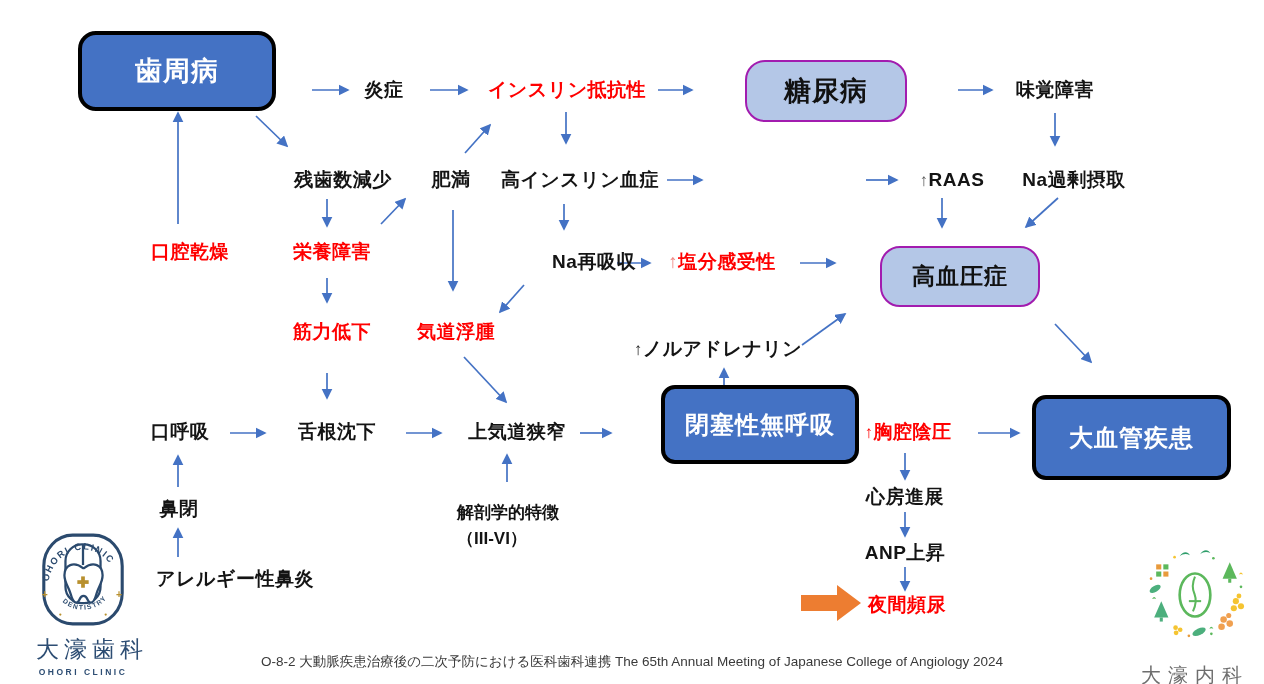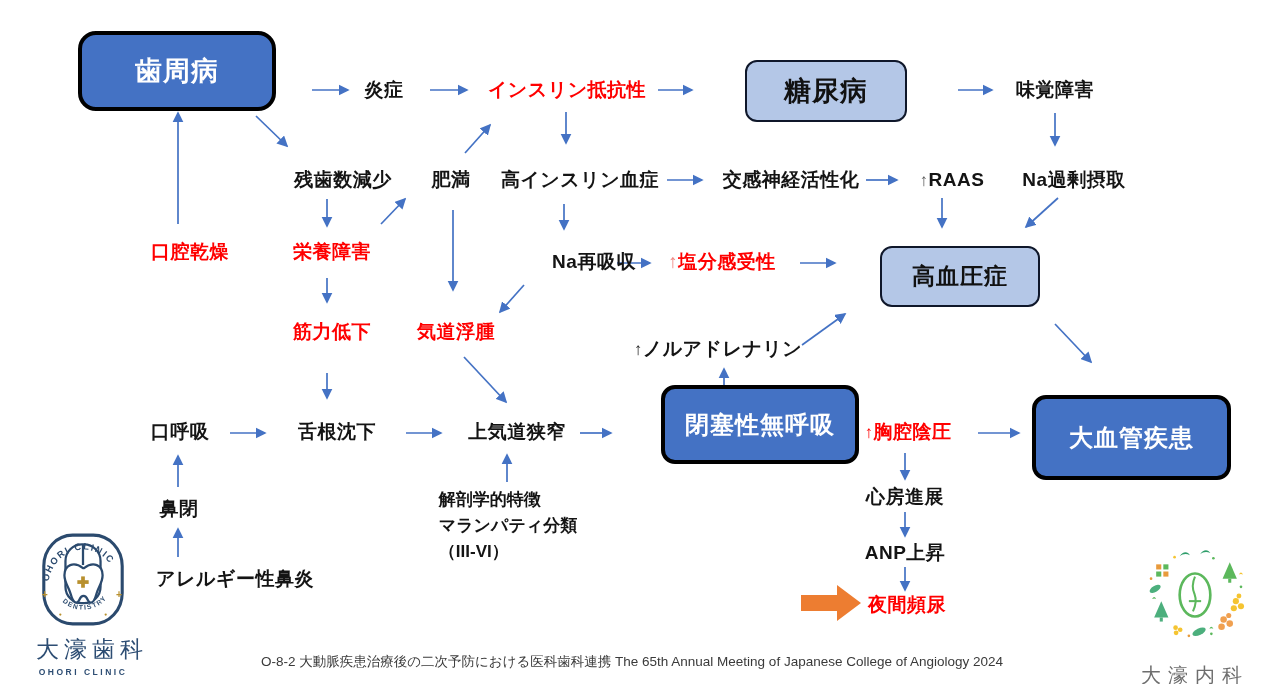--- a/index.html
+++ b/index.html
@@ -5,21 +5,21 @@
   html,body{margin:0;padding:0;background:#ffffff;}
   body{font-family:"Liberation Sans","DejaVu Sans",sans-serif;}
   #stage{position:relative;width:1264px;height:684px;background:#ffffff;overflow:hidden;}
   svg.arrows{position:absolute;left:0;top:0;z-index:1;}
   .lbl{position:absolute;transform:translate(-50%,-50%);font-weight:700;font-size:19px;
        color:#141414;white-space:nowrap;z-index:2;letter-spacing:0.5px;}
   .red{color:#ff0000;}
   .box{position:absolute;display:flex;align-items:center;justify-content:center;
        font-weight:700;z-index:2;letter-spacing:1px;}
   .box-solid{background:#4472C4;border:4px solid #000000;color:#ffffff;border-radius:14px;}
-  .box-light{background:#B4C7E7;border:2px solid #0f172a;color:#111111;border-radius:12px;}
+  .box-light{background:#B4C7E7;border:2px solid #a21caf;color:#111111;border-radius:20px;}
   .up-gray{font-weight:400;color:#595959;font-size:17px;}
   .up-pink{font-weight:700;color:#f08a85;}
   .up-thin{font-weight:400;color:#222;font-size:17px;}
   .up-red{font-weight:400;color:#ff0000;font-size:17px;}
   .anat{position:absolute;transform:translate(-50%,-50%);text-align:left;font-weight:700;
         font-size:17px;color:#141414;line-height:26px;z-index:2;white-space:nowrap;}
   .caption{position:absolute;left:0;right:0;top:653px;text-align:center;font-size:13.5px;
            color:#3a3a3a;z-index:2;}
   .logo-dental{position:absolute;left:18px;top:531px;width:130px;text-align:center;z-index:2;}
   .logo-dental .jp{font-size:23px;color:#2d4d73;letter-spacing:5px;font-weight:400;margin-top:1px;text-align:right;}
@@ -86,21 +86,20 @@
   <div class="box box-solid" style="left:617px;top:385px;width:190px;height:71px;font-size:24px;margin-left:44px;">閉塞性無呼吸</div>
   <div class="box box-solid" style="left:1032px;top:395px;width:191px;height:77px;font-size:24px;">大血管疾患</div>
 
   <div class="lbl" style="left:384px;top:90px;">炎症</div>
   <div class="lbl red" style="left:567px;top:90px;">インスリン抵抗性</div>
   <div class="lbl" style="left:1055px;top:90px;">味覚障害</div>
 
   <div class="lbl" style="left:343px;top:180px;">残歯数減少</div>
   <div class="lbl" style="left:451px;top:180px;">肥満</div>
   <div class="lbl" style="left:580px;top:180px;">高インスリン血症</div>
-  <div class="lbl" style="left:791px;top:180px;">交感神経活性化</div>
   <div class="lbl" style="left:952px;top:180px;">
     <span class="up-gray">↑</span><span>RAAS</span>
   </div>
   <div class="lbl" style="left:1074px;top:180px;">Na過剰摂取</div>
 
   <div class="lbl red" style="left:190px;top:252px;">口腔乾燥</div>
   <div class="lbl red" style="left:332px;top:252px;">栄養障害</div>
   <div class="lbl" style="left:562px;top:262px;margin-left:32px;">Na再吸収</div>
   <div class="lbl red" style="left:722px;top:262px;">
     <span class="up-pink">↑</span><span>塩分感受性</span>
@@ -117,21 +116,20 @@
   <div class="lbl" style="left:517px;top:432px;">上気道狭窄</div>
   <div class="lbl red" style="left:908px;top:432px;">
     <span class="up-red">↑</span><span>胸腔陰圧</span>
   </div>
 
   <div class="lbl" style="left:179px;top:509px;">鼻閉</div>
   <div class="lbl" style="left:235px;top:579px;">アレルギー性鼻炎</div>
 
   <div class="anat" style="left:508px;top:526px;">
     <div>解剖学的特徴</div>
-    <div>マランパティ分類</div>
     <div>（III-VI）</div>
   </div>
 
   <div class="lbl" style="left:905px;top:497px;">心房進展</div>
   <div class="lbl" style="left:905px;top:553px;">ANP上昇</div>
   <div class="lbl red" style="left:907px;top:605px;">夜間頻尿</div>
 
   <div class="caption">O-8-2 大動脈疾患治療後の二次予防における医科歯科連携 The 65th Annual Meeting of Japanese College of Angiology 2024</div>
 
   <div class="logo-dental">

